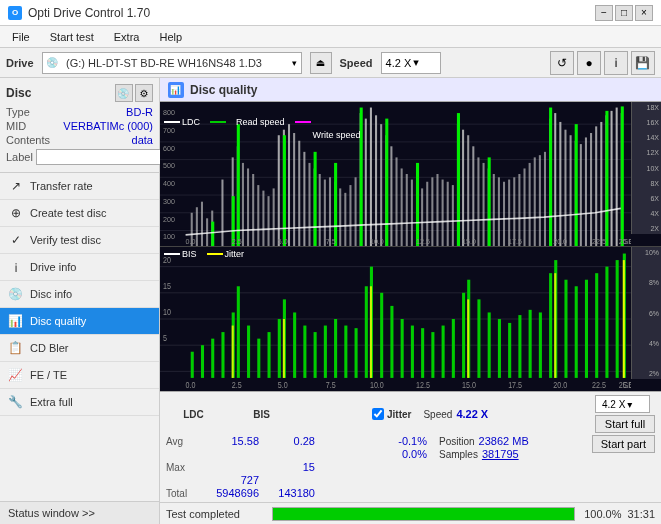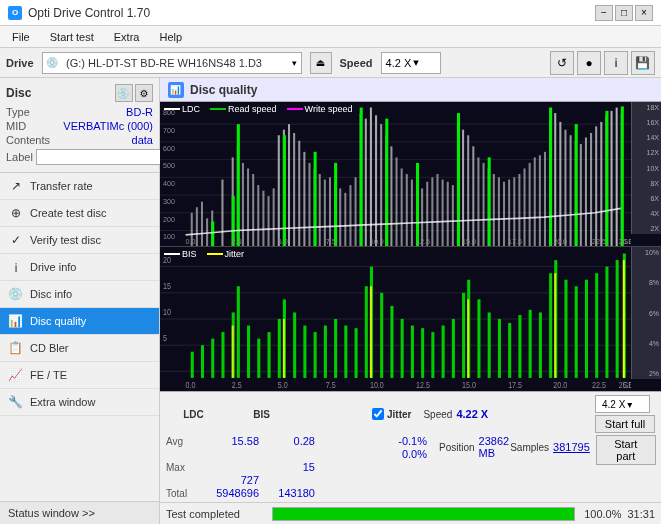--- a/index.html
+++ b/index.html
@@ -175,21 +175,21 @@
       <div class="nav-item">
         <span class="nav-item-icon">📋</span>
         <span>CD Bler</span>
       </div>
       <div class="nav-item">
         <span class="nav-item-icon">📈</span>
         <span>FE / TE</span>
       </div>
       <div class="nav-item">
         <span class="nav-item-icon">🔧</span>
-        <span>Extra window</span>
+        <span>Extra full</span>
       </div>
     </div>
 
     <div class="status-window-btn">
       <span>Status window &gt;&gt;</span>
     </div>
   </div>
 
   <div class="content-panel">
 
@@ -200,27 +200,27 @@
 
     <div class="charts-area">
 
       <div style="flex:1; position:relative; background:#0a0a1a; overflow:hidden;">
 
         <div style="position:absolute; top:2px; left:4px; display:flex; gap:10px; z-index:10; font-size:9px;">
           <div style="display:flex;align-items:center;gap:2px;">
             <div style="width:16px;height:2px;background:#ffffff;"></div>
             <span style="color:#fff;">LDC</span>
           </div>
-          <div style="display:flex;align-items:center;gap:2px;">
+          <div style="display:flex;align-items:center;gap:10px;">
             <div style="width:16px;height:2px;background:#00cc00;"></div>
             <span style="color:#fff;">Read speed</span>
           </div>
           <div style="display:flex;align-items:center;gap:2px;">
             <div style="width:16px;height:2px;background:#ff00ff;"></div>
-            <span style="color:#fff;">Write speed</span>
+            <span style="color:#fff;margin-top:26px;">Write speed</span>
           </div>
         </div>
 
         <svg style="position:absolute;top:0;left:0;width:calc(100% - 30px);height:100%;" viewBox="0 0 460 130" preserveAspectRatio="none">
 
           <line x1="0" y1="20" x2="460" y2="20" stroke="#334" stroke-width="0.5"></line>
           <line x1="0" y1="36" x2="460" y2="36" stroke="#334" stroke-width="0.5"></line>
           <line x1="0" y1="52" x2="460" y2="52" stroke="#334" stroke-width="0.5"></line>
           <line x1="0" y1="68" x2="460" y2="68" stroke="#334" stroke-width="0.5"></line>
           <line x1="0" y1="84" x2="460" y2="84" stroke="#334" stroke-width="0.5"></line>
@@ -519,21 +519,21 @@
           <div style="display:flex;gap:18px;align-items:center;">
             <span style="font-size:10px;color:#555;min-width:30px;">Total</span>
             <span style="font-size:11px;color:#0000cc;min-width:45px;text-align:right;">5948696</span>
             <span style="font-size:11px;color:#0000cc;min-width:38px;text-align:right;">143180</span>
           </div>
         </div>
         <div style="display:flex;flex-direction:column;gap:1px;min-width:55px;">
           <span style="font-size:11px;color:#0000cc;text-align:right;">-0.1%</span>
           <span style="font-size:11px;color:#0000cc;text-align:right;">0.0%</span>
         </div>
-        <div style="margin-left:6px; display:flex; flex-direction:row; gap:1px;">
+        <div style="margin-left:6px; display:flex; flex-direction:column; gap:1px;">
           <div style="display:flex;align-items:center;gap:4px;">
             <span style="font-size:10px;color:#333;">Position</span>
             <span style="font-size:11px;color:#0000cc;">23862 MB</span>
           </div>
           <div style="display:flex;align-items:center;gap:4px;">
             <span style="font-size:10px;color:#333;">Samples</span>
             <span style="font-size:11px;color:#0000cc;text-decoration:underline;">381795</span>
           </div>
         </div>
         <div style="margin-left:auto; display:flex; flex-direction:column; justify-content:flex-end;">

